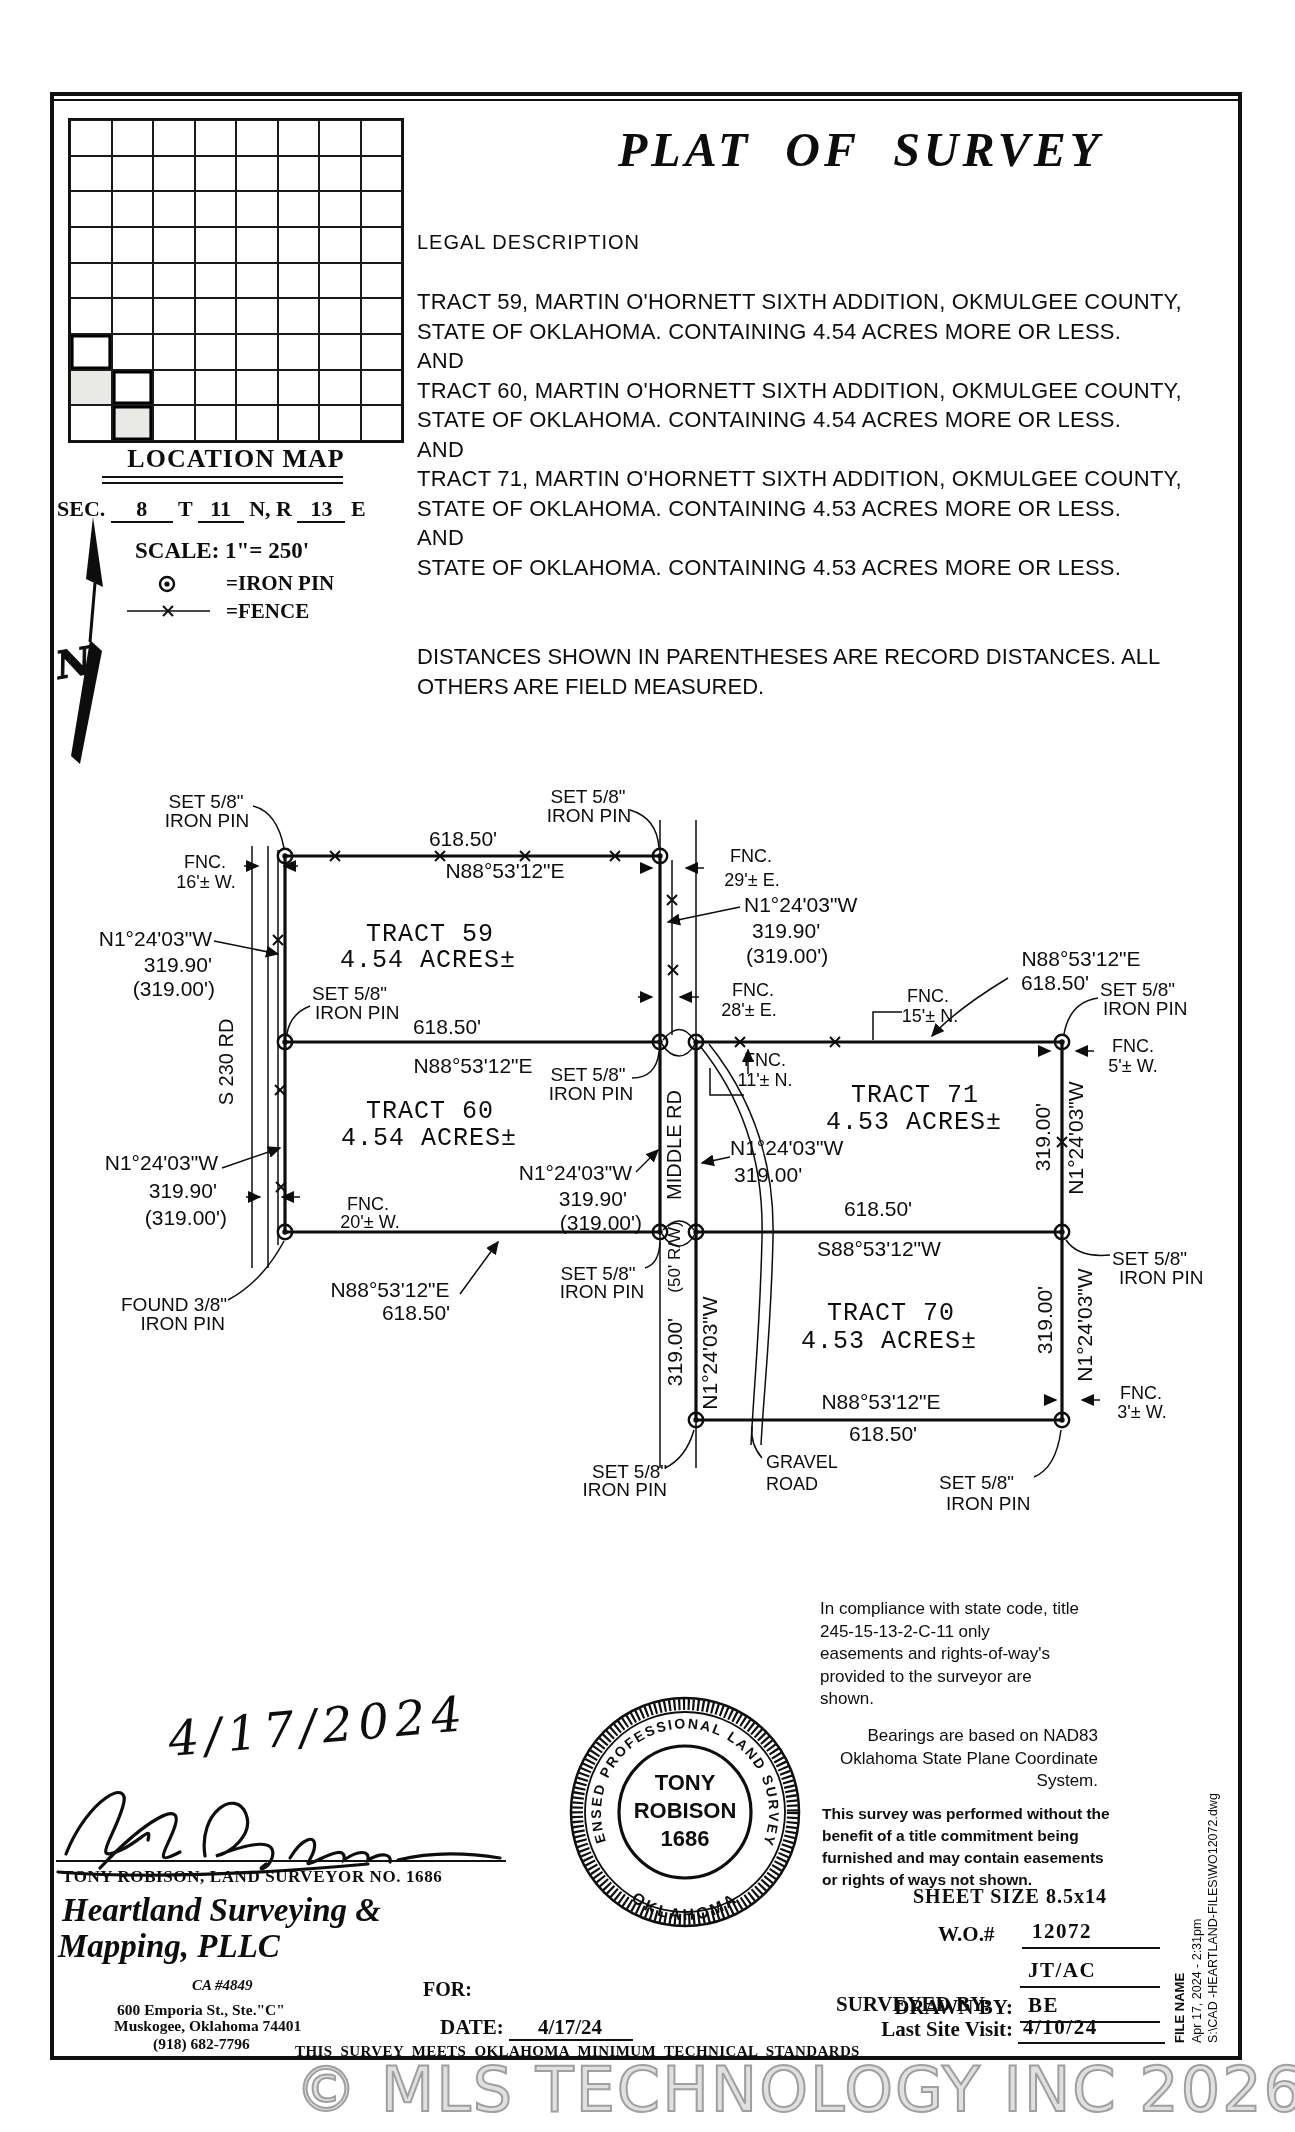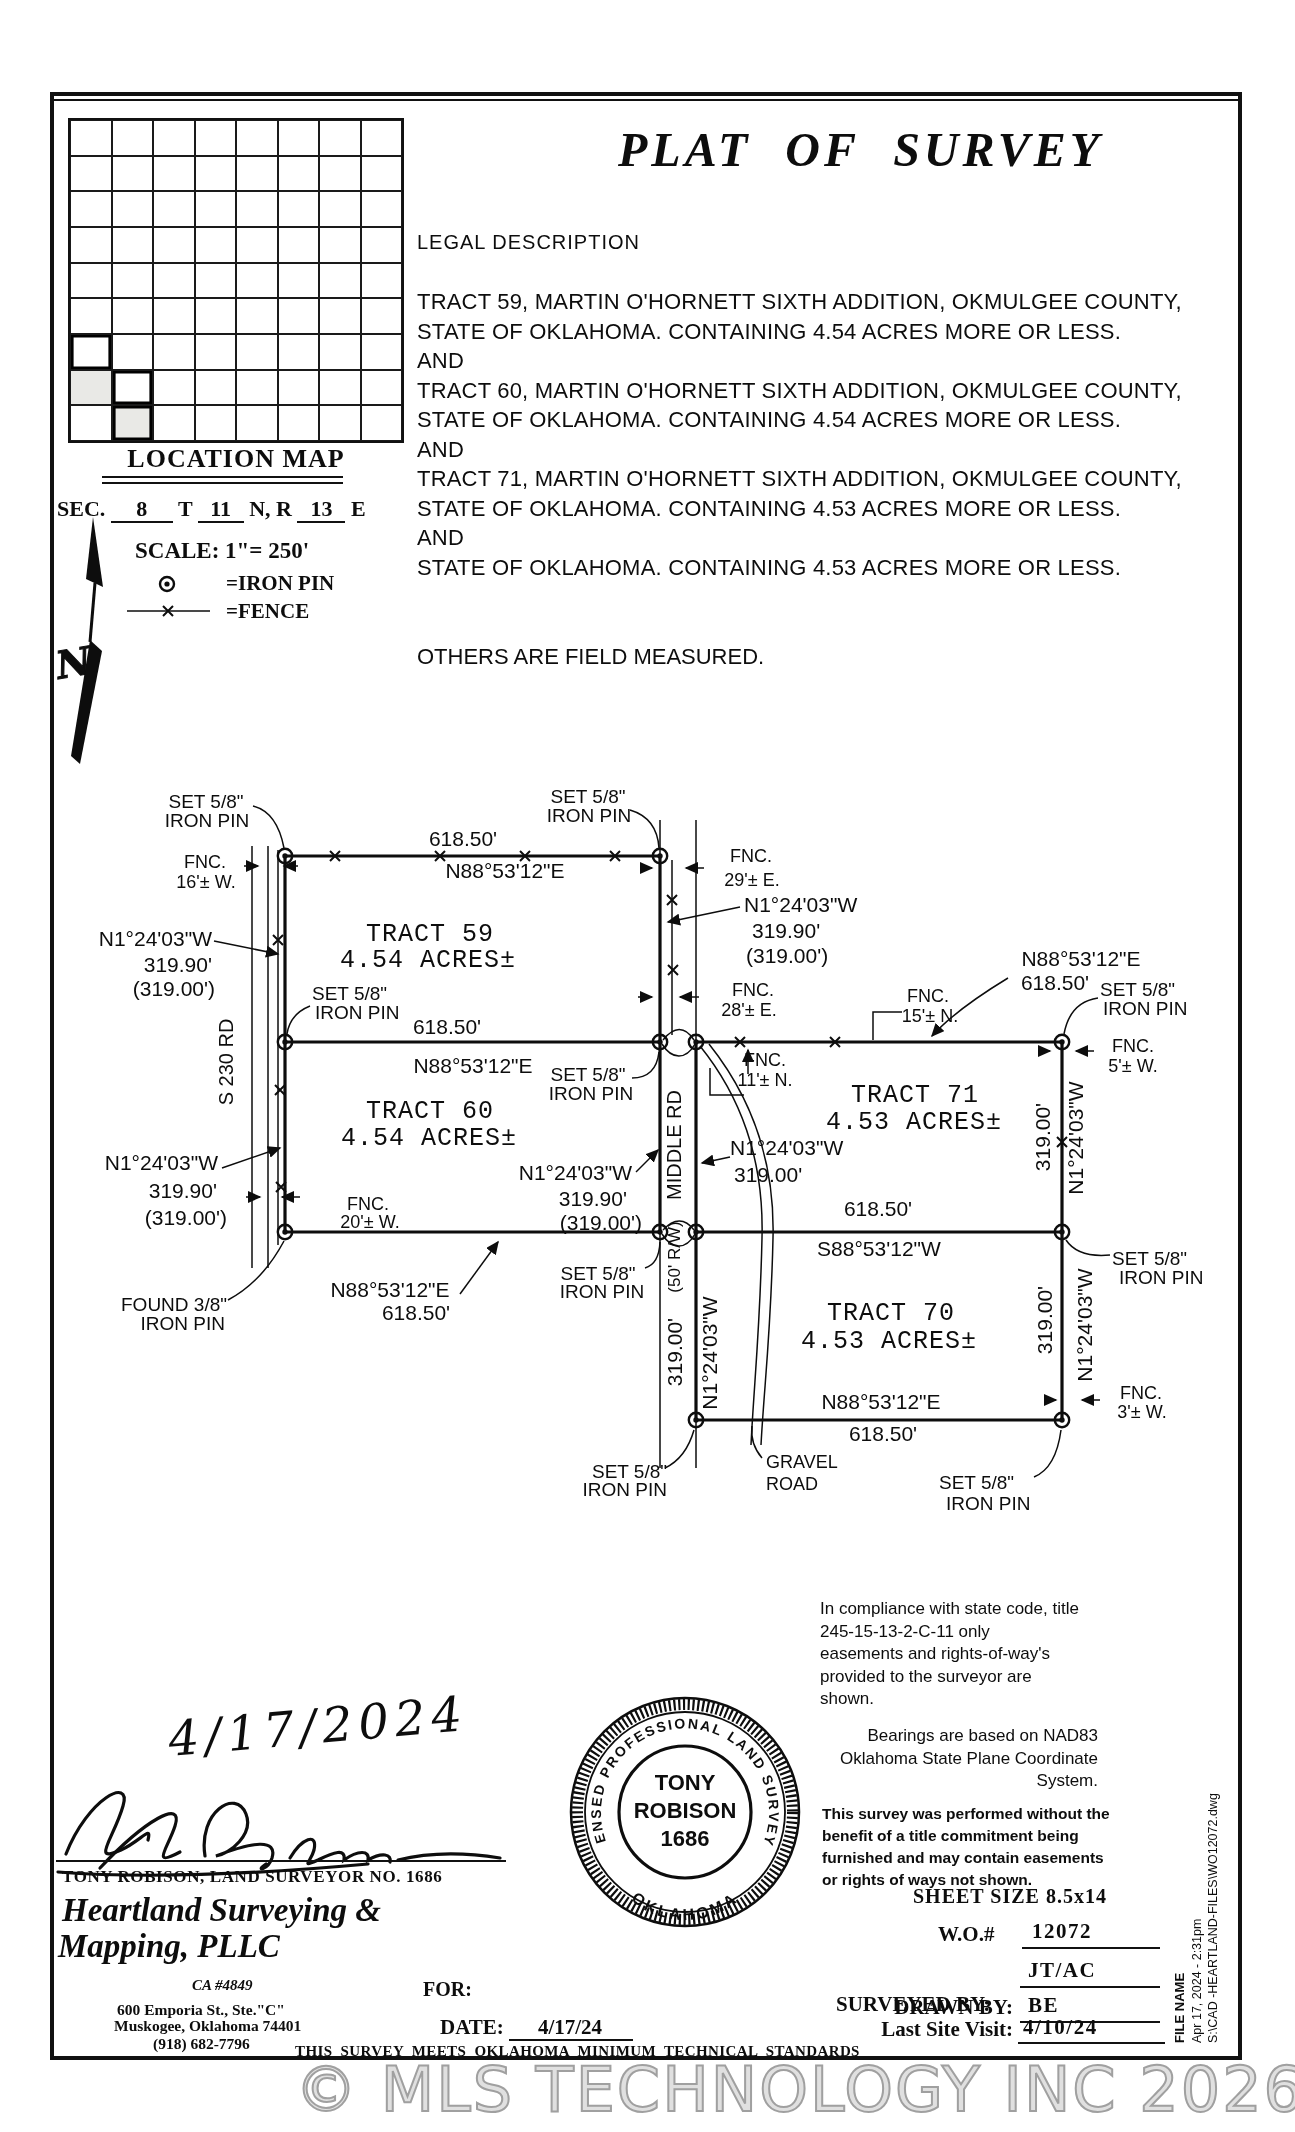--- a/index.html
+++ b/index.html
@@ -162,20 +162,21 @@
   <div>AND</div>
   <div>TRACT 60, MARTIN O'HORNETT SIXTH ADDITION, OKMULGEE COUNTY,</div>
   <div>STATE OF OKLAHOMA. CONTAINING 4.54 ACRES MORE OR LESS.</div>
   <div>AND</div>
   <div>TRACT 71, MARTIN O'HORNETT SIXTH ADDITION, OKMULGEE COUNTY,</div>
   <div>STATE OF OKLAHOMA. CONTAINING 4.53 ACRES MORE OR LESS.</div>
   <div>AND</div>
   <div>STATE OF OKLAHOMA. CONTAINING 4.53 ACRES MORE OR LESS.</div>
 </div>
 <div class="abs" id="dist-note">
+  <div>DISTANCES SHOWN IN PARENTHESES ARE RECORD DISTANCES. ALL</div>
   <div>OTHERS ARE FIELD MEASURED.</div>
 </div>
 
 <svg class="abs" style="left:0;top:0;" width="1295" height="2132" viewBox="0 0 1295 2132">
   <defs>
     <marker id="ah" markerWidth="10" markerHeight="8" refX="8" refY="4" orient="auto">
         <path d="M0,0L9,4L0,8z" fill="#0d0d0d"></path>
       </marker>
     <path id="stampTop" d="M606,1841 A84,84 0 1 1 764,1841" fill="none"></path>
     <path id="stampBot" d="M601,1836 A84,84 0 0 0 769,1836" fill="none"></path>

